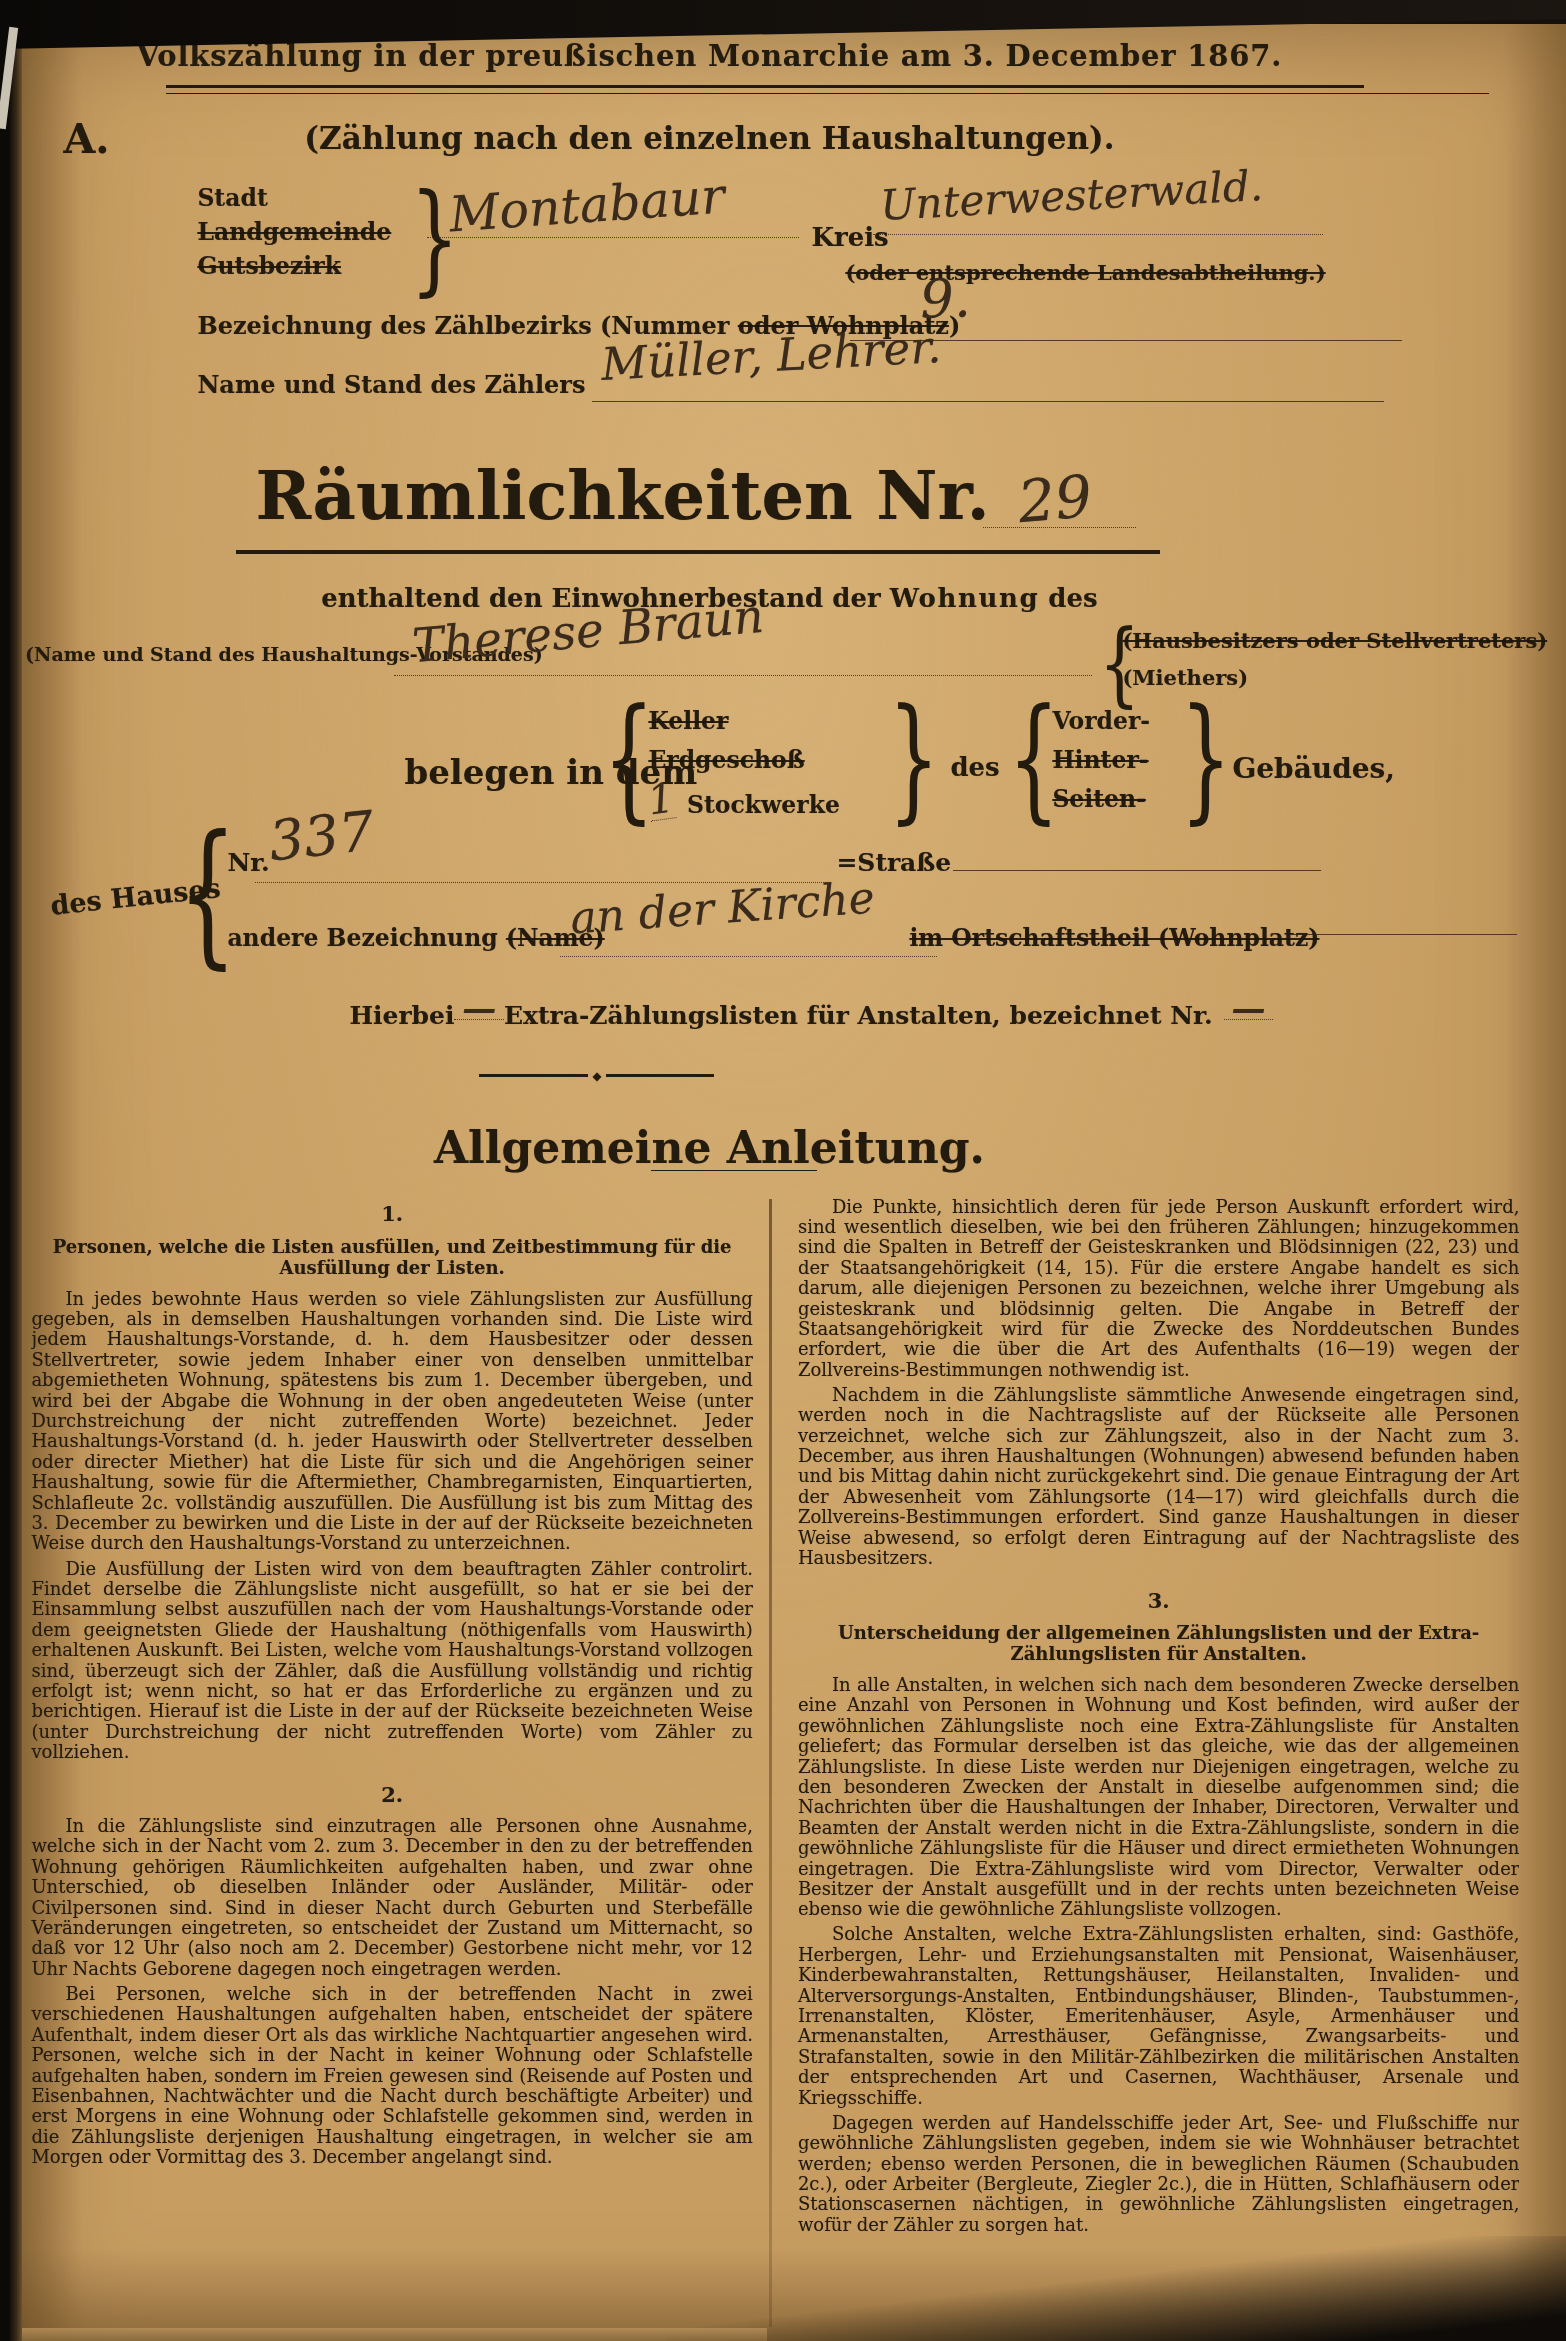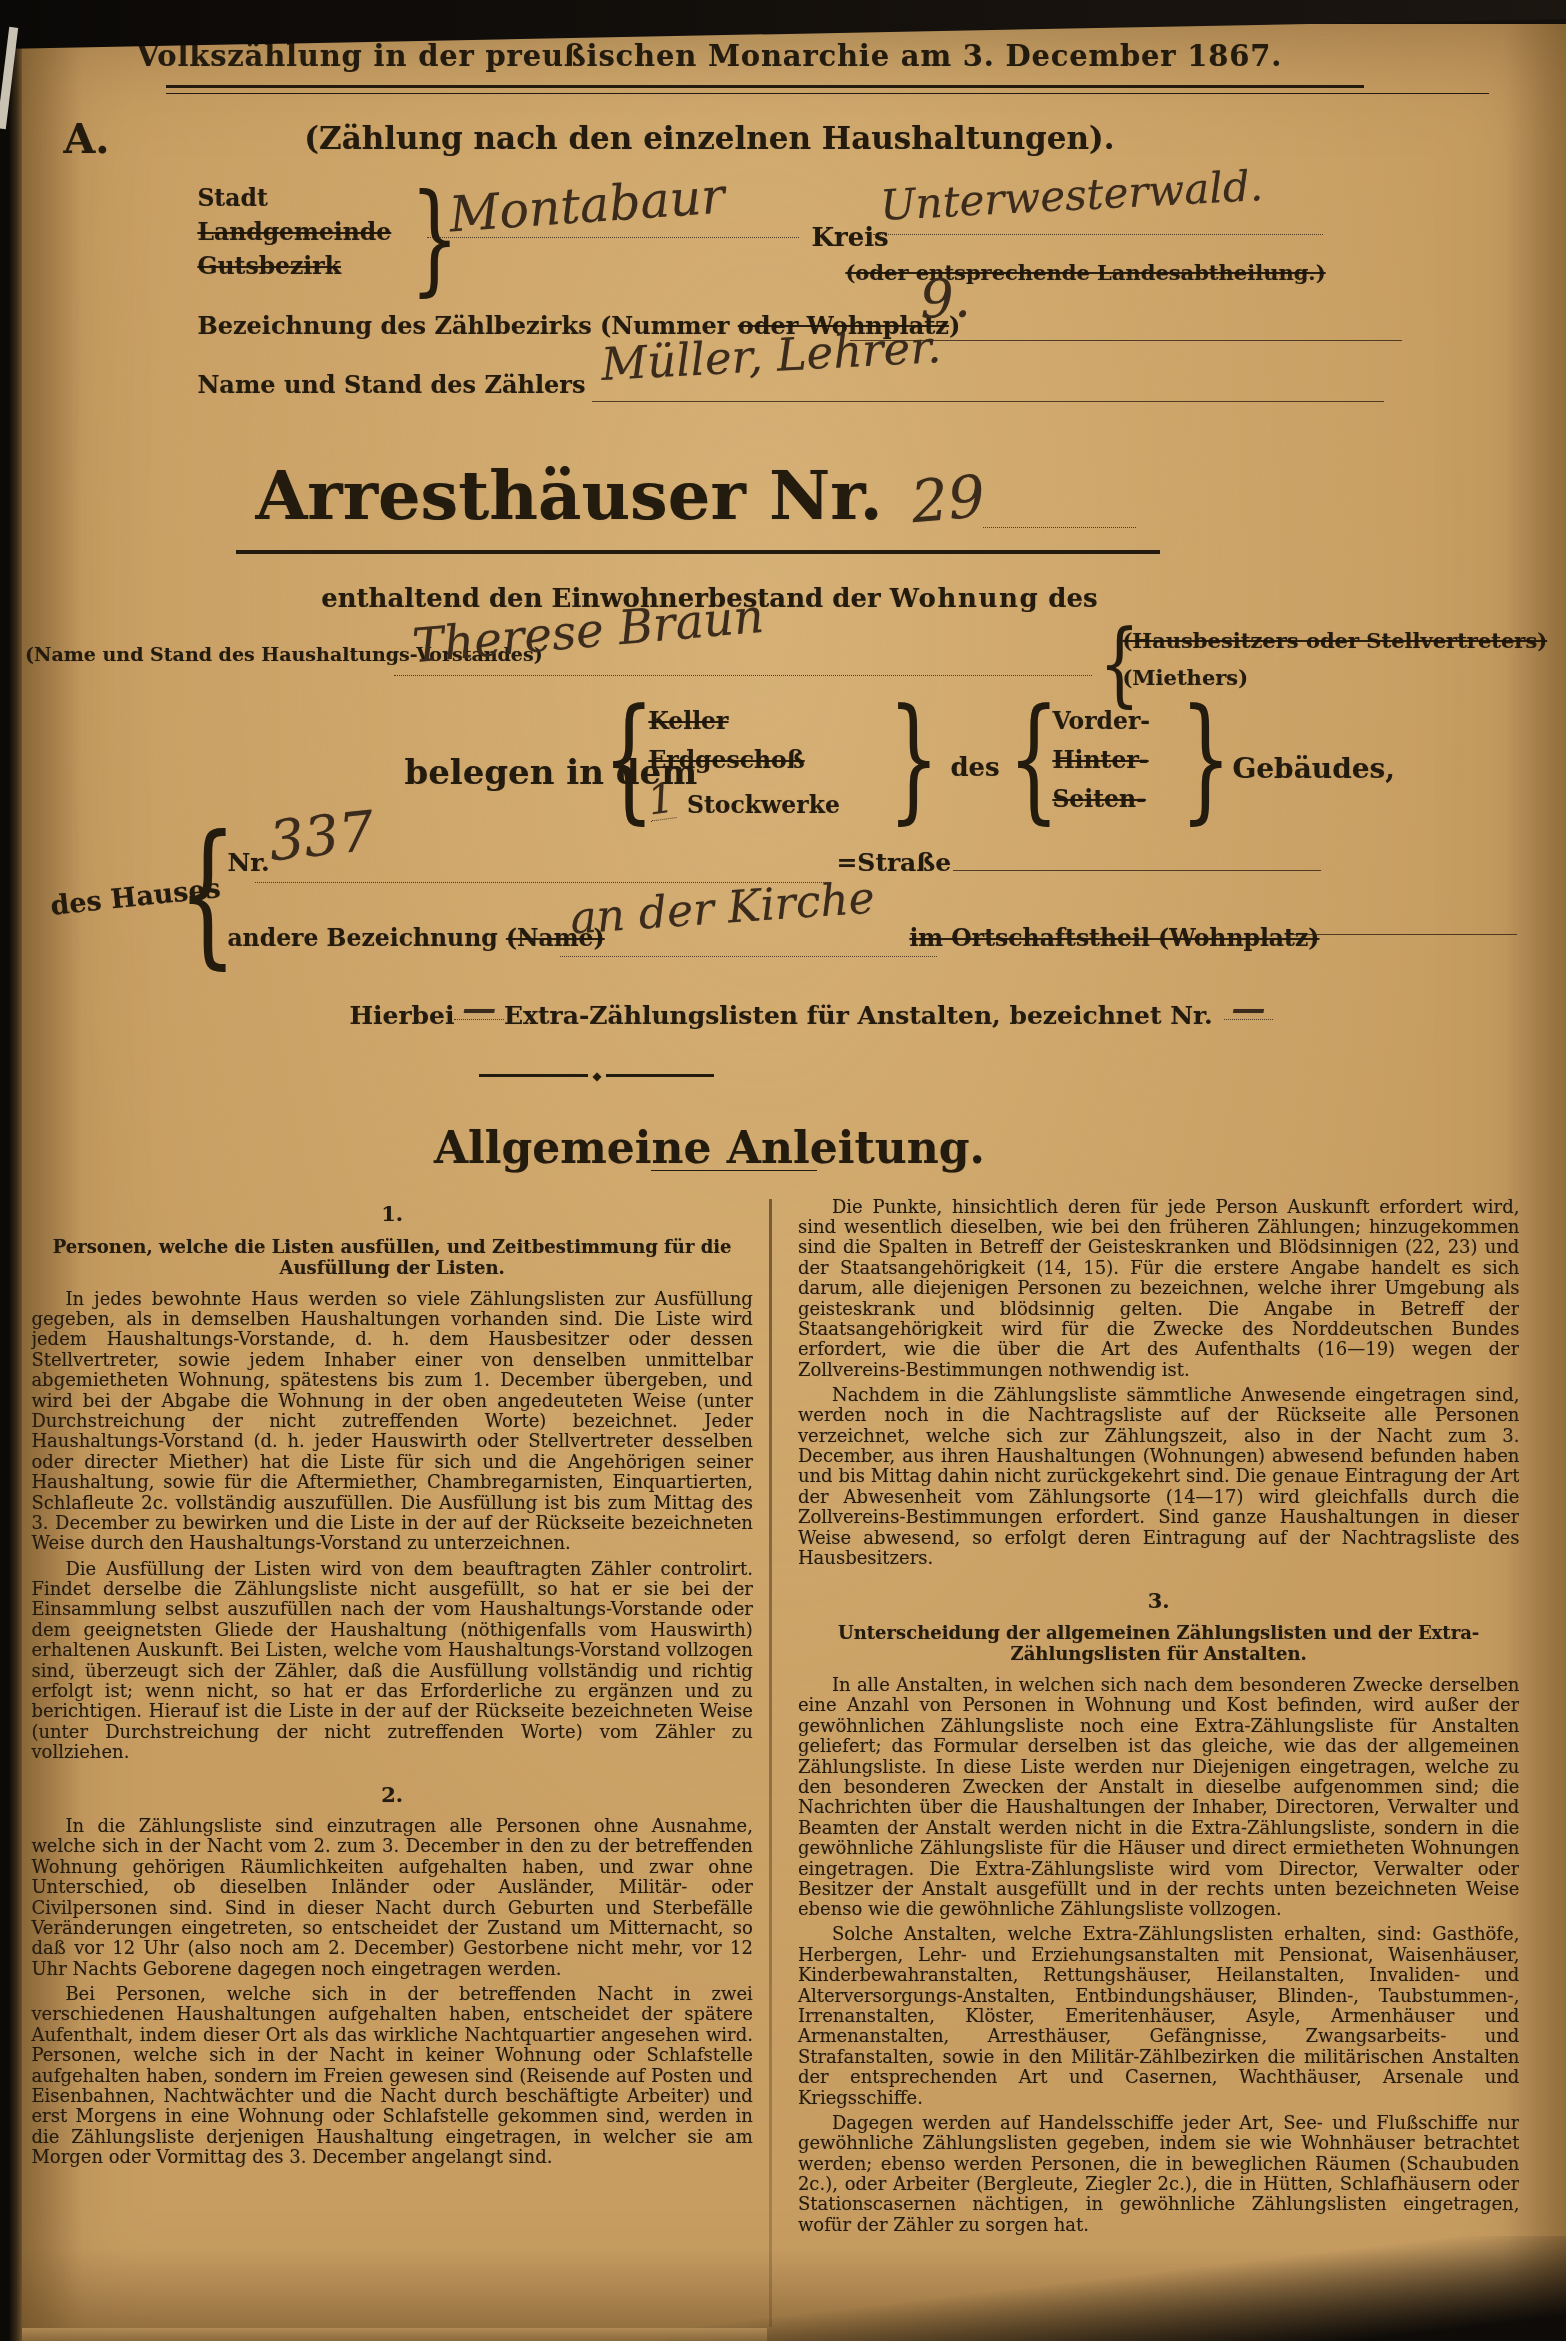--- a/index.html
+++ b/index.html
@@ -84,21 +84,21 @@
   <div class="abs b struck" style="top:236px;left:795px;font-size:21px;margin-left:30px;">(oder entsprechende Landesabtheilung.)</div>
 
   <div class="abs b" style="top:287px;left:177px;font-size:24px;"><span>Bezeichnung des Zählbezirks (Nummer </span><span class="struck">oder Wohnplatz</span><span>)</span></div>
   <div class="abs hand" style="left:900px;top:244px;font-size:53px;transform:rotate(-2deg);">9.</div>
   <div class="line solid" style="top:316px;left:830px;width:552px;"></div>
 
   <div class="abs b" style="top:346px;left:177px;font-size:24px;">Name und Stand des Zählers</div>
   <div class="abs hand" style="left:581px;top:305px;font-size:45px;transform:rotate(-3deg);">Müller, Lehrer.</div>
   <div class="line solid" style="top:377px;left:572px;width:792px;"></div>
 
-  <div class="abs b" style="top:432px;left:235px;font-size:67px;white-space:nowrap;"><span>Arresthäuser Nr.</span><span class="hand" style="font-size:58px;margin-left:28px;font-weight:normal;transform:rotate(-5deg);">29</span></div>
+  <div class="abs b" style="top:432px;left:235px;font-size:67px;white-space:nowrap;"><span>Räumlichkeiten Nr.</span><span class="hand" style="font-size:58px;margin-left:28px;font-weight:normal;transform:rotate(-5deg);">29</span></div>
   <div class="line" style="top:503px;left:963px;width:153px;"></div>
   <div class="abs" style="top:526px;left:216px;width:924px;height:4.7px;background:#241b0f;"></div>
 
   <div class="abs center" style="top:559px;left:0;width:1378px;font-size:26px;"><span class="b">enthaltend den Einwohnerbestand der </span><span class="b" style="letter-spacing:1.6px;">Wohnung</span><span class="b"> des</span></div>
 
   <div class="abs b" style="top:619px;left:4.7px;font-size:19px;">(Name und Stand des Haushaltungs-Vorstandes)</div>
   <div class="abs hand" style="left:392px;top:579px;font-size:47px;transform:rotate(-5deg);">Therese Braun</div>
   <div class="line" style="top:651px;left:374px;width:698px;"></div>
   <div class="brace" style="left:1079px;top:594px;font-size:92px;transform:scale(.7,1);">{</div>
   <div class="abs b struck" style="top:604px;left:1102px;font-size:21px;">(Hausbesitzers oder Stellvertreters)</div>

